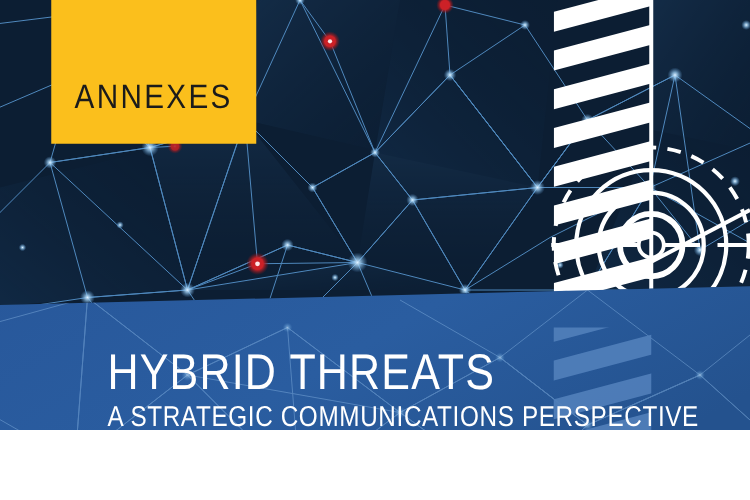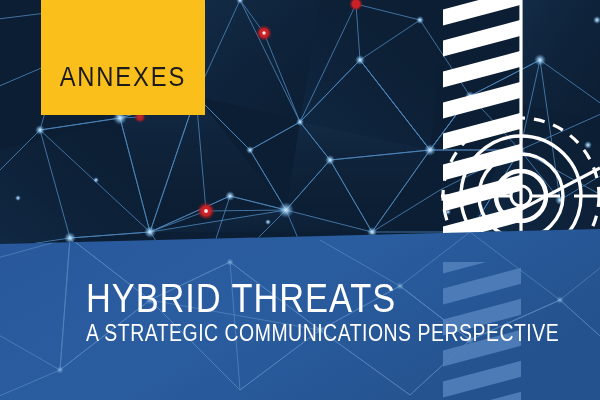--- a/index.html
+++ b/index.html
@@ -3,21 +3,21 @@
 <meta charset="utf-8">
 <style>
   html, body {
     margin: 0;
     padding: 0;
     background: #ffffff;
   }
   #cover {
     position: relative;
     width: 600px;
-    height: 400px;
+    height: 344px;
     overflow: hidden;
     background: #a21caf;
     font-family: "Liberation Sans", sans-serif;
     -webkit-font-smoothing: antialiased;
   }
   
   .bg-dark {
     position: absolute;
     inset: 0;
     background:

